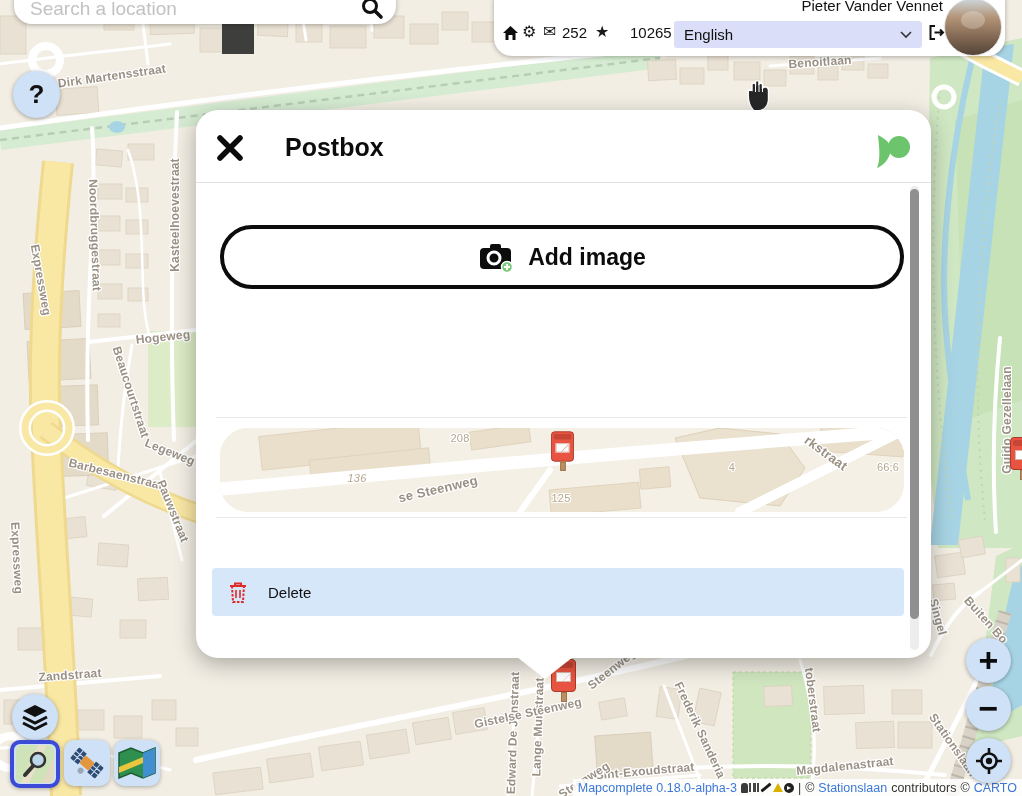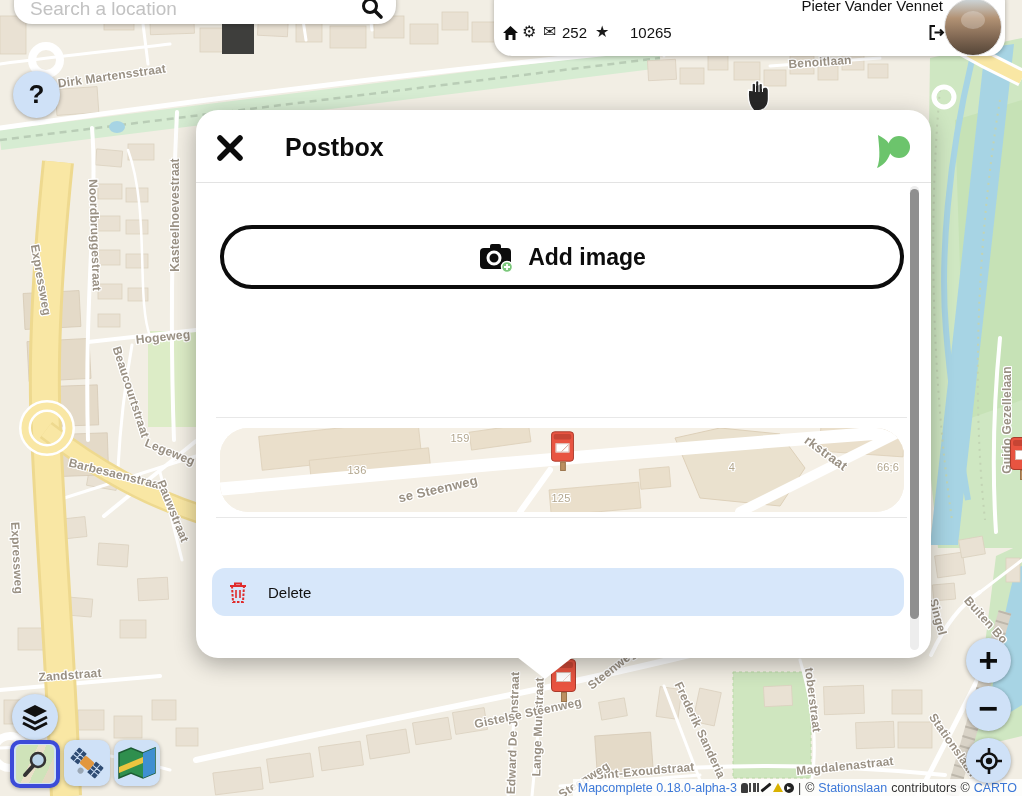--- a/index.html
+++ b/index.html
@@ -80,21 +80,21 @@
   .license-row{position:absolute;left:24px;top:240px;display:flex;align-items:center;font-size:16.5px;color:#111;}
   .license-select{margin-left:8px;width:272px;height:28px;background:var(--select-bg,#dbdef8);border-radius:3px;
     display:flex;align-items:center;padding:0 10px;font-size:16px;color:#111;cursor:default;}
   .license-select .chev{margin-left:auto;}
 
   .minimap{position:absolute;left:24px;top:318px;width:684px;height:84px;border-radius:28px;overflow:hidden;
     background:#f5f0e6;}
   #minimap-labels{position:absolute;inset:0;pointer-events:none;}
 
   .delete-row{position:absolute;left:16px;top:458px;width:692px;height:48px;background:var(--delete-bg,#d7e7fa);
-    border-radius:13px;display:flex;align-items:center;padding:8px 16px;gap:20px;cursor:pointer;}
+    border-radius:4px;display:flex;align-items:center;padding:8px 16px;gap:20px;cursor:pointer;}
   .delete-label{font-size:15px;color:#111;}
 
   
   .layers-btn{left:12px;top:694px;width:46px;height:46px;}
   .style-row{position:absolute;left:10px;top:740px;display:flex;gap:4px;z-index:15;}
   .style-btn{width:46px;height:46px;border-radius:10px;background:var(--accent-blue,#cfe1f7);
     box-shadow:0 1px 4px rgba(0,0,0,.3);display:flex;align-items:center;justify-content:center;cursor:pointer;}
   .style-btn.selected{width:50px;height:48px;border:4px solid var(--selected-border,#3b4bd8);}
   .osm-thumb{position:relative;width:38px;height:38px;border-radius:5px;overflow:hidden;
     background:linear-gradient(115deg,#cfe3b9 0 40%,#e9e0c9 40% 55%,#cfe3b9 55% 78%,#e3d9c2 78%);}
@@ -338,20 +338,26 @@
 
     <svg class="up-ic" style="left:8px;" width="17" height="16" viewBox="0 0 17 16">
       <path d="M8.5 1 L16 8 H13.5 V15 H10.5 V10 H6.5 V15 H3.5 V8 H1 Z" fill="#0d0d0d"></path>
     </svg>
     <span class="up-ic glyph-ic" style="left:28px;top:40px;">⚙</span>
     <span class="up-ic glyph-ic" style="left:49px;top:40px;">✉</span>
     <span class="count" style="left:68px;">252</span>
     <span class="up-ic glyph-ic" style="left:101px;top:40px;">★</span>
     <span class="count" style="left:136px;">10265</span>
 
+    <div class="lang-select">
+      <span>English</span>
+      <svg class="chev" width="12" height="8" viewBox="0 0 12 8">
+        <polyline points="1,1 6,6 11,1" fill="none" stroke="#333" stroke-width="1.6"></polyline>
+      </svg>
+    </div>
 
     <svg class="up-ic" style="left:434px;top:40px;" width="17" height="17" viewBox="0 0 17 17">
       <path d="M7 2 H2.5 V15 H7" stroke="#111" stroke-width="2" fill="none"></path>
       <path d="M6.5 8.5 H15 M12 5.5 l3 3 -3 3" stroke="#111" stroke-width="2" fill="none"></path>
     </svg>
 
     <div class="avatar"></div>
   </div>
 
   <div class="dialog">
@@ -394,22 +400,22 @@
           <rect x="600" y="0" width="84" height="26" transform="rotate(4 642 13)"></rect>
         </g>
         <path d="M 455,10 L 500,0 L 560,6 L 585,40 L 560,78 L 480,70 Z" fill="#eae1ce" stroke="#ddd0b9"></path>
         <g stroke="#ffffff" fill="none" stroke-linecap="round">
           <path d="M -10,62 C 150,48 320,30 700,2" stroke-width="13"></path>
           <path d="M 520,84 L 700,-6" stroke-width="10"></path>
           <path d="M 300,84 L 330,42" stroke-width="6"></path>
         </g>
       </svg>
       <div id="minimap-labels">
-          <div class="map-label num" style="left: 240px; top: 10px; transform: translate(-50%, -50%) rotate(0deg);">159</div>
-          <div class="map-label num" style="left: 137px; top: 42px; transform: translate(-50%, -50%) rotate(0deg);">136</div>
+          <div class="map-label num" style="left: 240px; top: 10px; transform: translate(-50%, -50%) rotate(0deg);">208</div>
+          <div class="map-label num" style="left: 137px; top: 50px; transform: translate(-50%, -50%) rotate(0deg); font-style: italic;">136</div>
           <div class="map-label num" style="left: 341px; top: 70px; transform: translate(-50%, -50%) rotate(0deg);">125</div>
           <div class="map-label num" style="left: 512px; top: 39px; transform: translate(-50%, -50%) rotate(0deg);">4</div>
           <div class="map-label num" style="left: 668px; top: 39px; transform: translate(-50%, -50%) rotate(0deg);">66;6</div>
           <div class="map-label mstreet" style="left: 218px; top: 61px; transform: translate(-50%, -50%) rotate(-13deg);">se Steenweg</div>
           <div class="map-label mstreet" style="left: 606px; top: 25px; transform: translate(-50%, -50%) rotate(36deg);">rkstraat</div>
         </div>
       <div class="postbox" style="left:330px;top:2px;transform:scale(.92);">
         <div class="lid"></div>
         <div class="env"></div>
         <div class="pole"></div>

